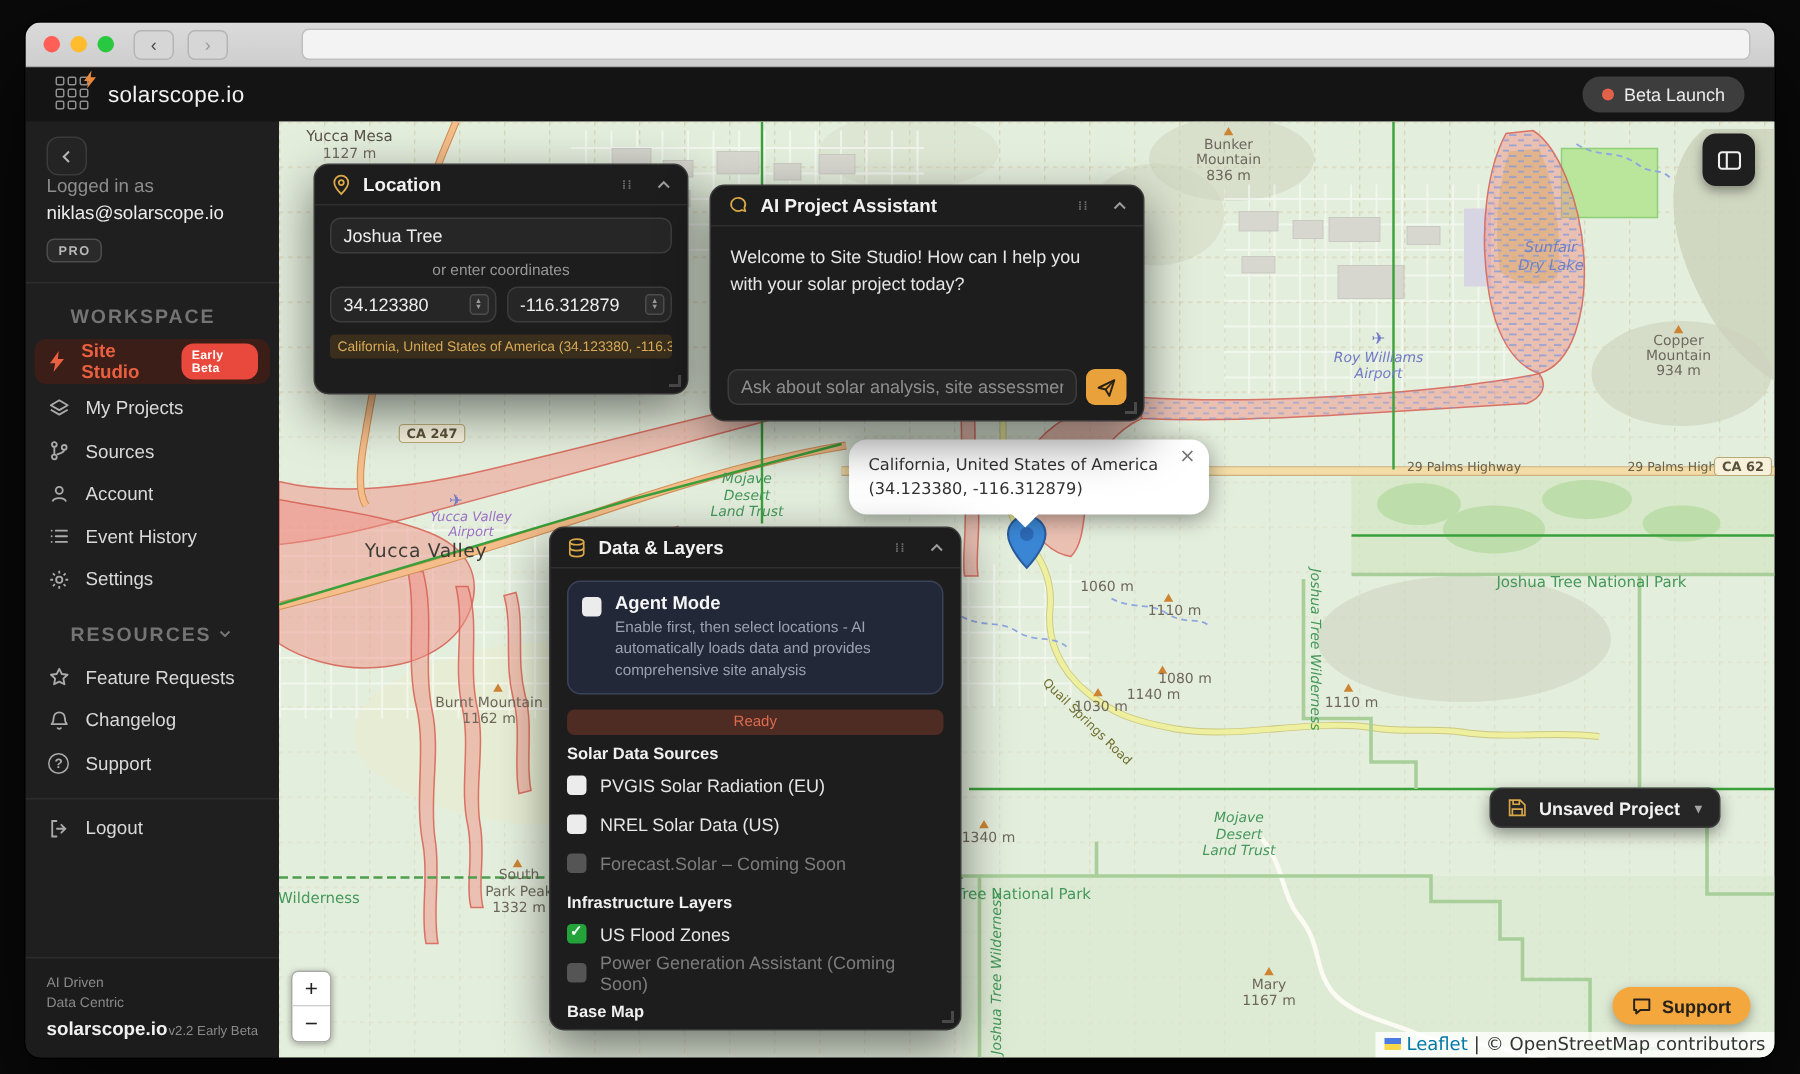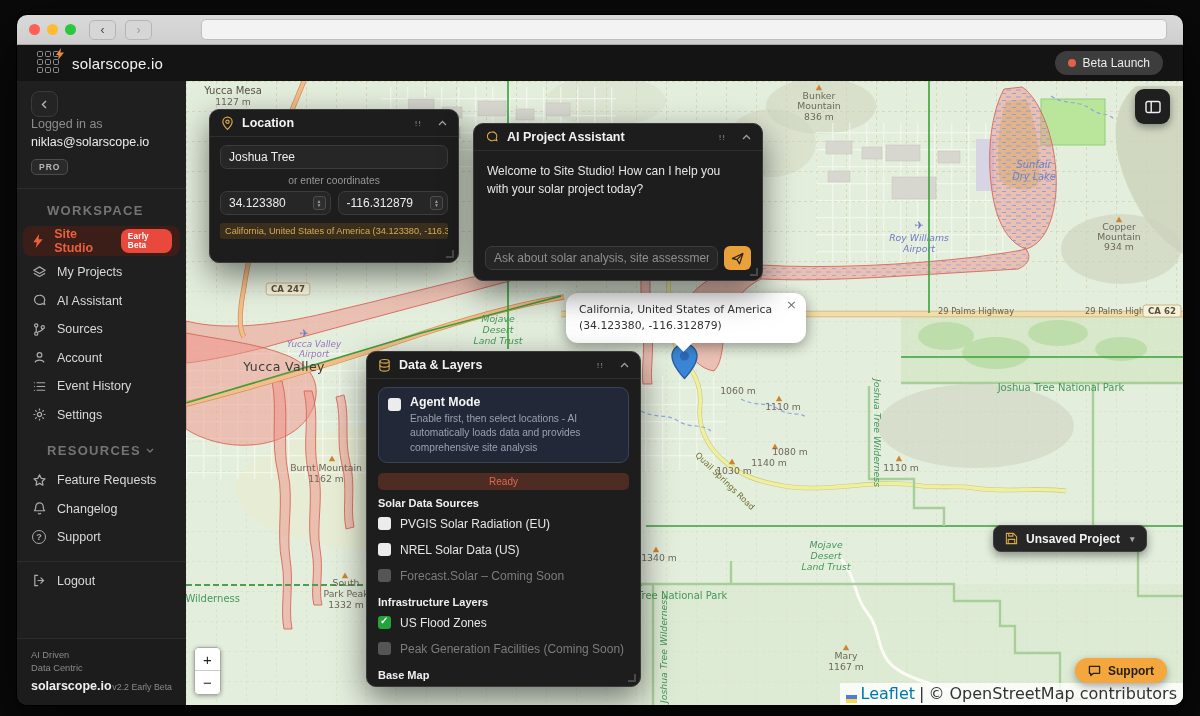--- a/index.html
+++ b/index.html
@@ -96,21 +96,21 @@
   .tail{position:absolute;left:111px;bottom:-6px;width:13px;height:13px;background:#fff;transform:rotate(45deg)}
   .marker{position:absolute;left:485px;top:262px;z-index:11}
   
   .layersbtn{position:absolute;right:13px;top:8px;width:35px;height:35px;background:#1f1f1f;border-radius:9px;display:flex;align-items:center;justify-content:center;box-shadow:0 3px 8px rgba(0,0,0,.4);z-index:15}
   .zoomctl{position:absolute;left:8px;top:566px;width:27px;border:1px solid #a9aaa5;border-radius:5px;overflow:hidden;box-shadow:0 1px 4px rgba(0,0,0,.35);z-index:15}
   .zbtn{height:23px;background:#fff;color:#222;font-size:15px;display:flex;align-items:center;justify-content:center;font-weight:500}
   .zbtn:first-child{border-bottom:1px solid #ccc}
   .unsaved{position:absolute;left:807px;top:444px;height:27px;background:#262626;border:1px solid #3e3e3e;border-radius:8px;display:flex;align-items:center;gap:8px;padding:0 11px;color:#f2f2f2;font-weight:700;font-size:12px;box-shadow:0 4px 10px rgba(0,0,0,.4);z-index:15}
   .unsaved .dropchev{color:#a5a5a5;font-size:9px;margin-left:2px}
   .support{position:absolute;right:16px;bottom:22px;background:#f3a73c;border-radius:13px;height:25px;display:flex;align-items:center;gap:7px;padding:0 13px;color:#26211a;font-weight:700;font-size:12px;box-shadow:0 3px 8px rgba(0,0,0,.35);z-index:15}
-  .attr{position:absolute;right:0;bottom:0;background:rgba(255,255,255,.8);font-size:16px;color:#333;padding:1px 6px 2px;display:flex;gap:4px;align-items:flex-end;z-index:14;font-family:"DejaVu Sans",sans-serif}
+  .attr{position:absolute;right:0;bottom:0;background:rgba(255,255,255,.8);font-size:12px;color:#333;padding:1px 6px 2px;display:flex;gap:4px;align-items:center;z-index:14;font-family:"DejaVu Sans",sans-serif}
   .flag{width:11px;height:8px;display:inline-block}
   .flag i{display:block;height:4px}
   .flag i:first-child{background:#4c7be1}
   .flag i:last-child{background:#f7d84b}
   .leafl{color:#0078a8}
 </style>
 </head>
 <body>
 
 <div class="stage">
@@ -176,28 +176,20 @@
       </div>
 
       <div class="nav-item">
         <span class="ic">
               <svg width="15" height="15" viewBox="0 0 16 16" fill="none" stroke="currentColor" stroke-width="1.3" stroke-linejoin="round">
                 <path d="M8 2 14 5.5 8 9 2 5.5Z"></path>
                 <path d="M2 8.7 8 12.2 14 8.7"></path>
               </svg>
             </span>
         <span>My Projects</span>
-      </div>
-      <div class="nav-item">
-        <span class="ic">
-              <svg width="15" height="15" viewBox="0 0 16 16" fill="none" stroke="currentColor" stroke-width="1.3" stroke-linejoin="round">
-                <path d="M8 2.2a5.3 5 0 1 0 2.9 9.2L13.6 12.3l-.75-2.6A5.3 5 0 0 0 8 2.2Z"></path>
-              </svg>
-            </span>
-        <span>AI Assistant</span>
       </div>
       <div class="nav-item">
         <span class="ic">
               <svg width="15" height="15" viewBox="0 0 16 16" fill="none" stroke="currentColor" stroke-width="1.3">
                 <circle cx="4.5" cy="3.6" r="1.7"></circle>
                 <circle cx="4.5" cy="12.4" r="1.7"></circle>
                 <circle cx="11.5" cy="5.6" r="1.7"></circle>
                 <path d="M4.5 5.3v5.4M11.5 7.3c0 2.4-3.2 2.4-5.2 3.4"></path>
               </svg>
             </span>
@@ -597,21 +589,21 @@
             <span>Forecast.Solar – Coming Soon</span>
           </div>
 
           <div class="group-label">Infrastructure Layers</div>
           <div class="lrow">
             <span class="cb green"></span>
             <span>US Flood Zones</span>
           </div>
           <div class="lrow dis">
             <span class="cb dis"></span>
-            <span>Peak Generation Facilities (Coming Soon)</span>
+            <span>Power Generation Assistant (Coming Soon)</span>
           </div>
 
           <div class="group-label">Base Map</div>
 
         </div>
         <span class="rsz"></span>
       </div>
 
       <div class="support">
         <svg width="13" height="12" viewBox="0 0 14 13" fill="none" stroke="#26211a" stroke-width="1.4" stroke-linejoin="round">

